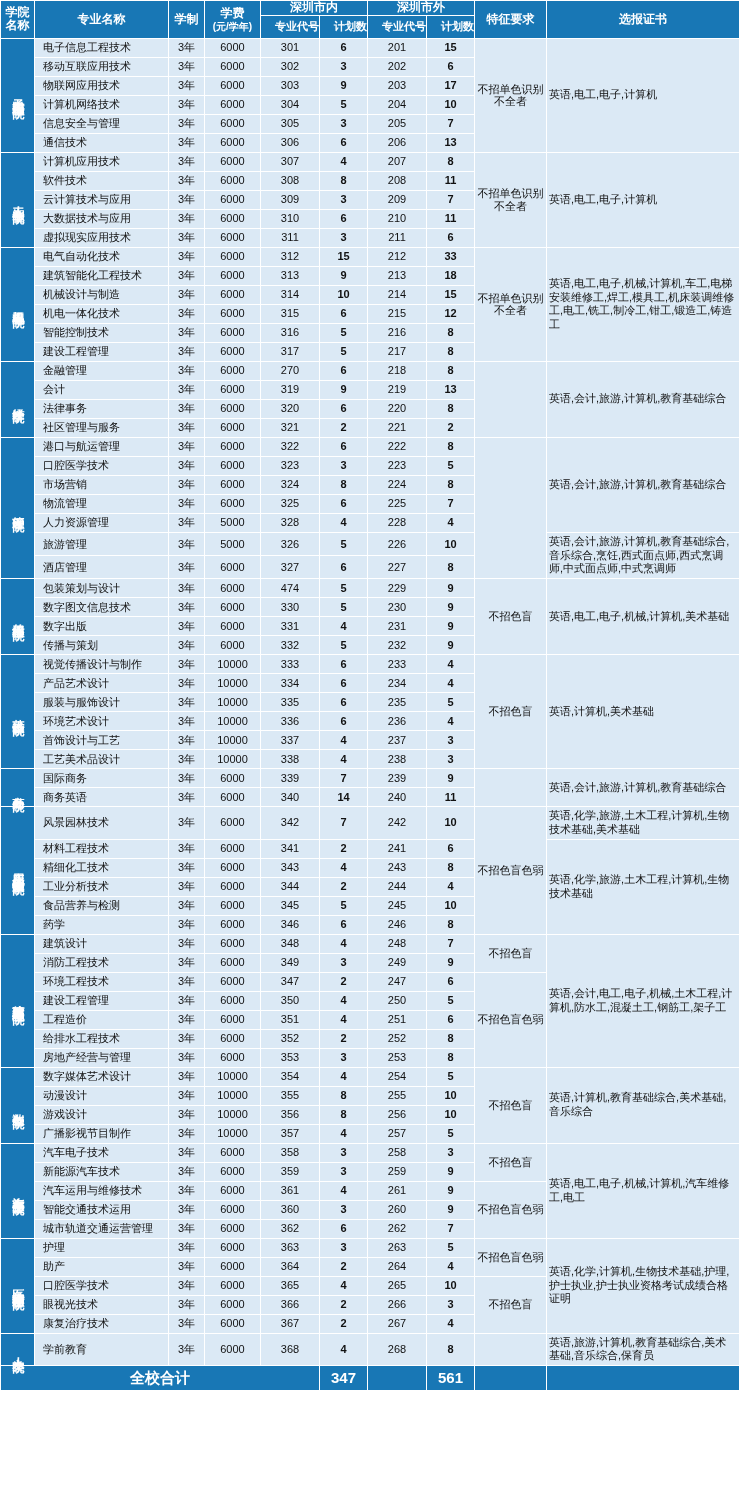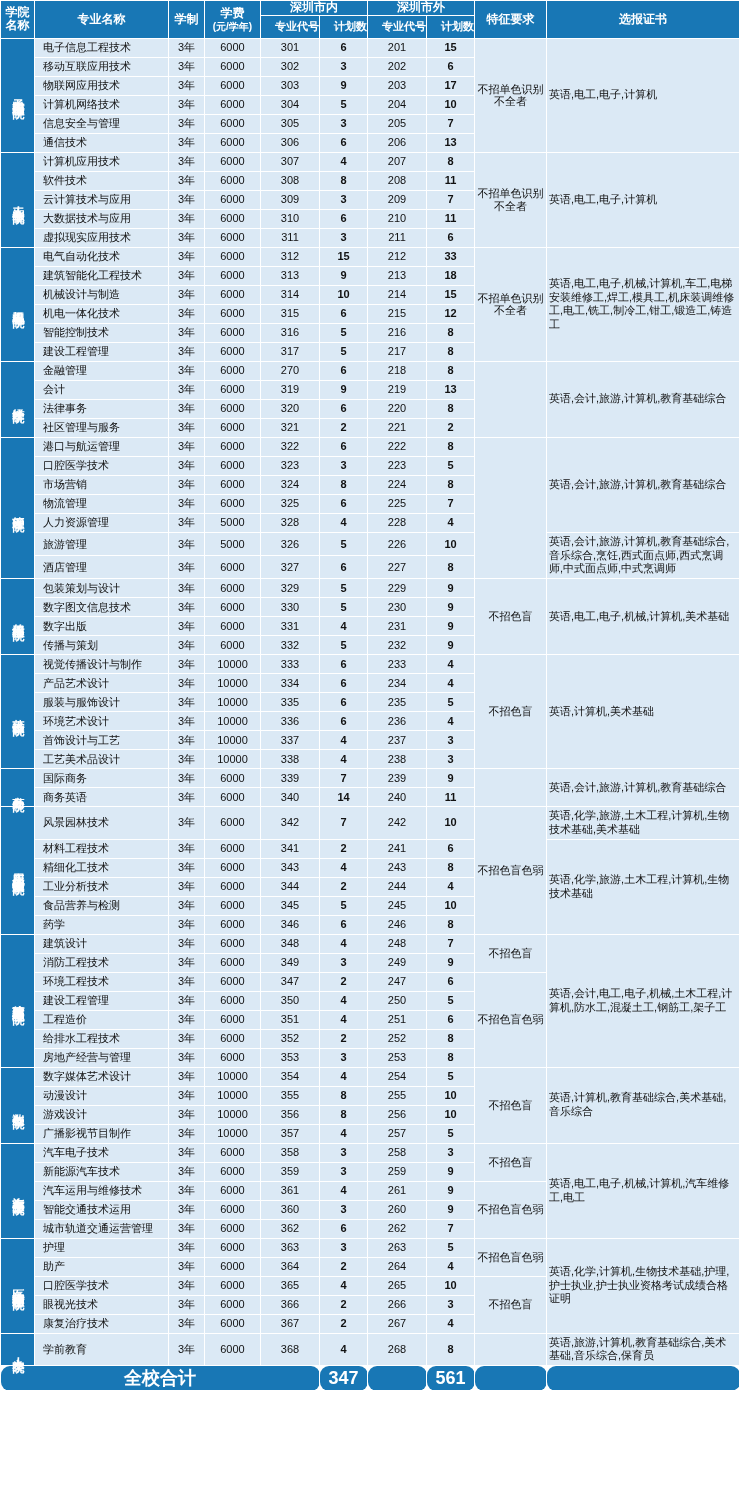--- a/index.html
+++ b/index.html
@@ -9,21 +9,21 @@
   td,th{border:1px solid #ffffff;padding:0;font-size:11px;line-height:1.15;color:#111;}
   thead th{background:#1877b5;color:#fff;font-weight:bold;text-align:center;font-size:12px;}
   .hdr-sub{background:#1877b5;color:#fff;font-weight:bold;text-align:right;font-size:11px;}
   .col-college{background:#1877b5;color:#fff;font-weight:bold;text-align:center;font-size:12px;width:34px;}
   .cell{background:#dbe9f5;height:18px;}
   .name{ text-align:left;padding-left:8px;background:#dbe9f5;}
   .ctr{text-align:center;}
   .num{text-align:center;font-weight:bold;}
   .req{background:#dbe9f5;text-align:center;font-size:11px;padding:0 2px;}
   .cert{background:#dbe9f5;text-align:left;font-size:11px;padding:2px 2px;line-height:1.25;}
-  .total td{background:#1877b5;color:#fff;font-weight:bold;text-align:center;height:24px;font-size:18px;border-radius:9px;}
+  .total td{background:#1877b5;color:#fff;font-weight:bold;text-align:center;height:24px;font-size:15px;}
   .vert{writing-mode:vertical-rl;text-orientation:upright;letter-spacing:1px;display:inline-block;}
 </style>
 </head>
 <body>
 
 <div id="sheet">
   <table>
     <colgroup>
       <col style="width:34px">
         <col style="width:134px">
@@ -324,21 +324,21 @@
           <td class="cell ctr">327</td>
           <td class="cell num">6</td>
           <td class="cell ctr">227</td>
           <td class="cell num">8</td>
         </tr>
         <tr>
           <td class="col-college" rowspan="4"><span class="vert">传播工程学院</span></td>
           <td class="cell name">包装策划与设计</td>
           <td class="cell ctr">3年</td>
           <td class="cell ctr">6000</td>
-          <td class="cell ctr">329</td>
+          <td class="cell ctr">474</td>
           <td class="cell num">5</td>
           <td class="cell ctr">229</td>
           <td class="cell num">9</td>
           <td class="req" rowspan="4">不招色盲</td>
           <td class="cert" rowspan="4">英语,电工,电子,机械,计算机,美术基础</td>
         </tr>
         <tr>
           <td class="cell name">数字图文信息技术</td>
           <td class="cell ctr">3年</td>
           <td class="cell ctr">6000</td>

